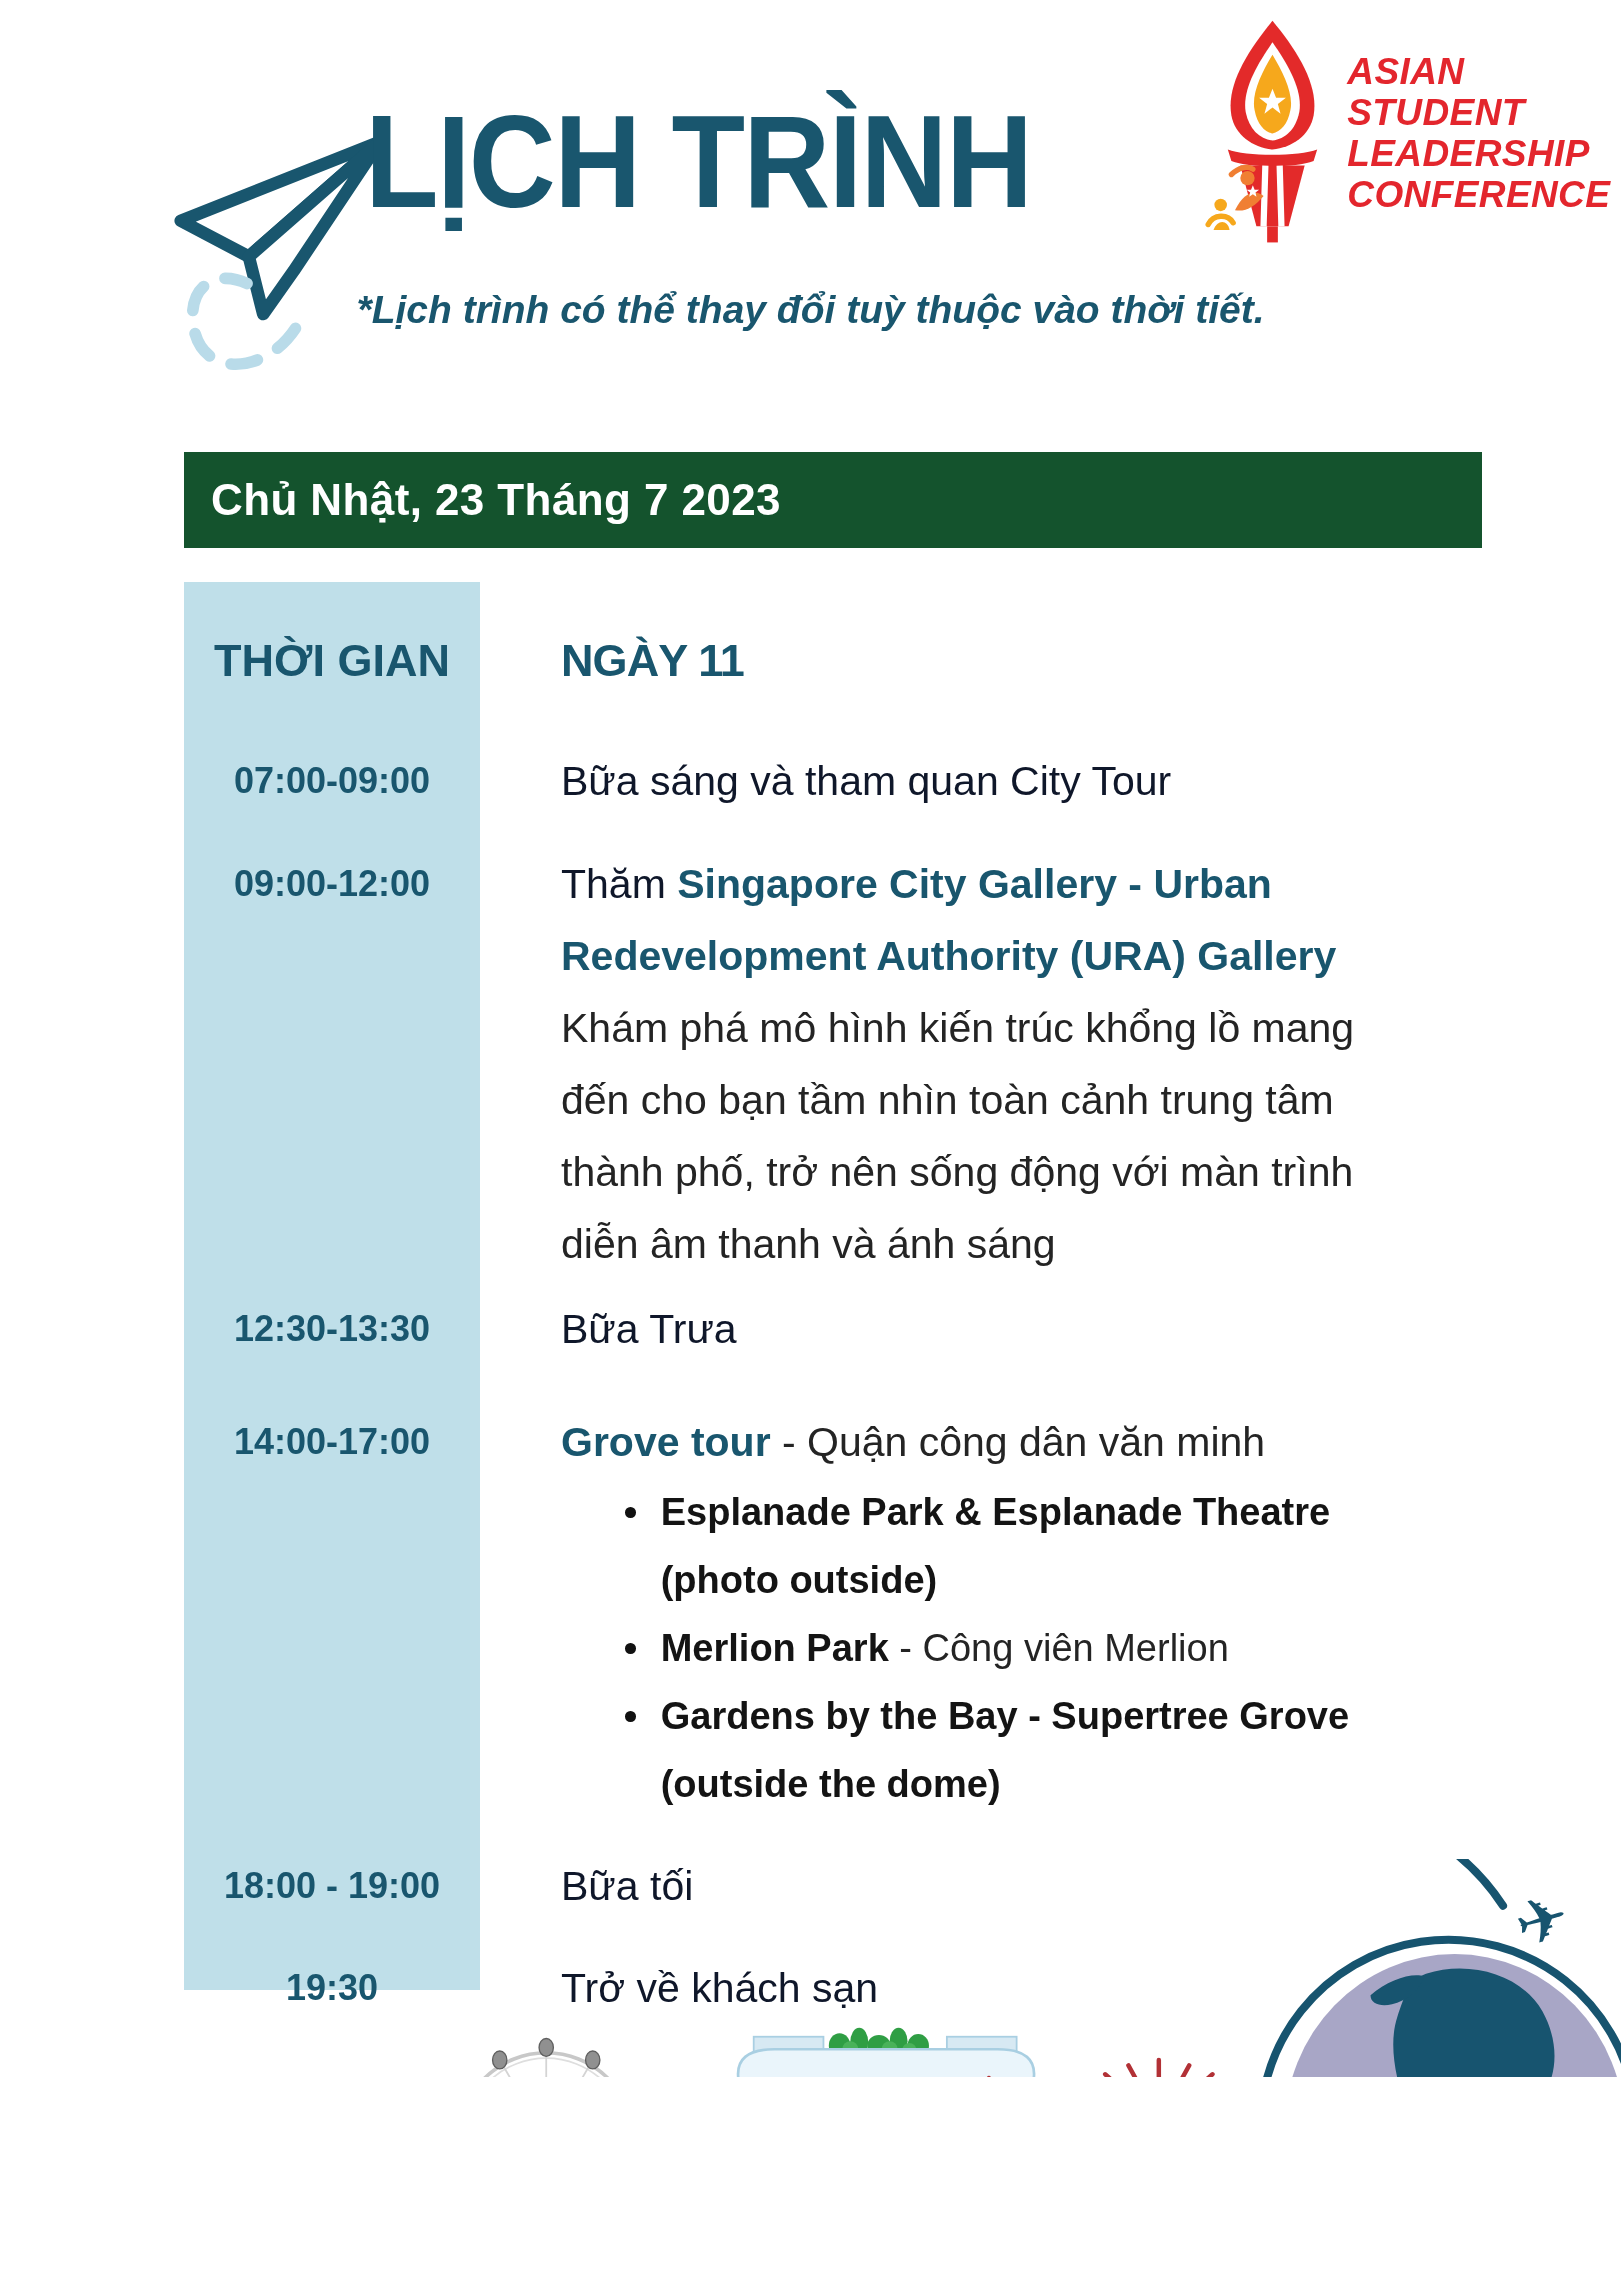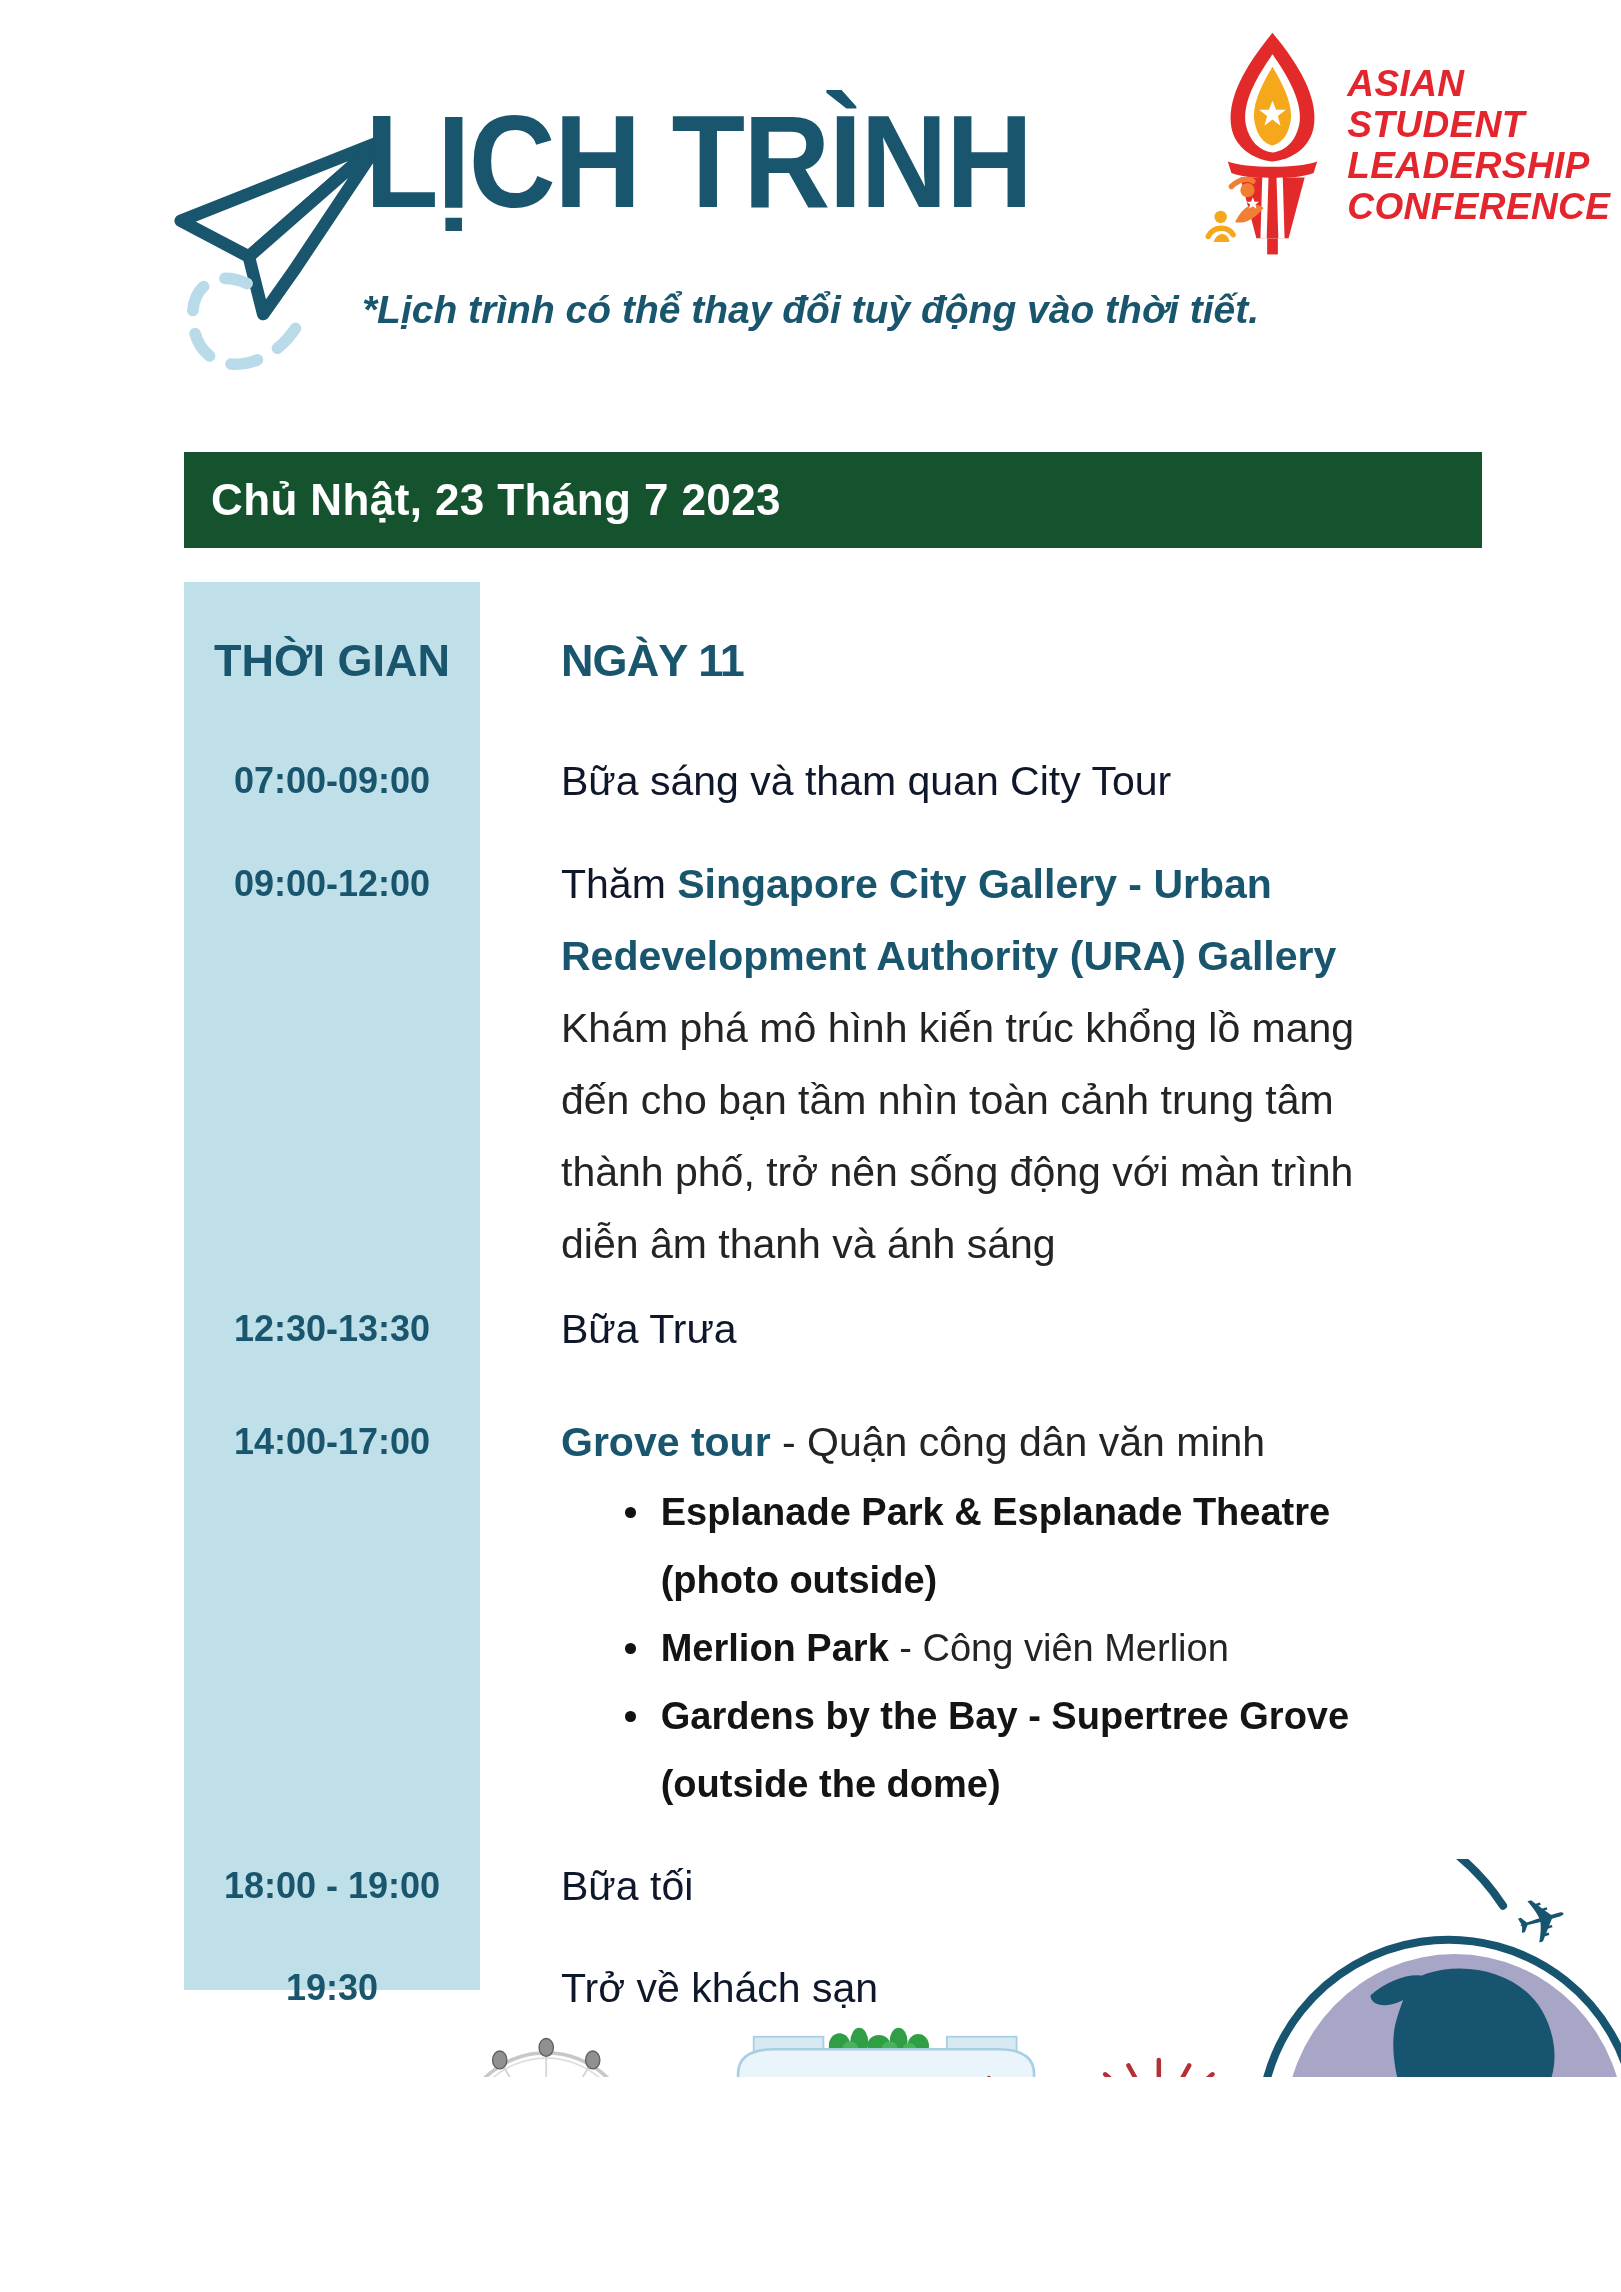--- a/index.html
+++ b/index.html
@@ -4,21 +4,21 @@
 <style>
   html,body{margin:0;padding:0;background:#ffffff;}
   #page{position:relative;width:1621px;height:2077px;background:#ffffff;overflow:hidden;
         font-family:"Liberation Sans",sans-serif;}
 
   
   .plane-ic{position:absolute;left:161px;top:106px;}
   .title{position:absolute;left:365px;top:86px;margin:0;
          font-size:131px;font-weight:700;letter-spacing:-1.8px;color:#19566e;
          transform:scaleX(.92);transform-origin:left top;white-space:nowrap;}
-  .logo{position:absolute;right:10.7px;top:27px;display:flex;align-items:flex-start;}
+  .logo{position:absolute;right:10.7px;top:15px;display:flex;align-items:flex-start;}
   .logo-text{margin-left:3.6px;margin-top:36px;color:#e3262d;font-weight:700;
              font-size:37px;line-height:41px;letter-spacing:0.4px;font-style:italic;}
   .subtitle{position:absolute;left:0;top:288px;width:1621px;text-align:center;
             font-size:39px;font-weight:700;font-style:italic;color:#19566e;}
 
   
   .banner{position:absolute;left:184px;top:452px;width:1298px;height:96px;
           background:#14532d;display:flex;align-items:center;}
   .banner span{color:#ffffff;font-weight:700;font-size:44px;padding-left:27px;letter-spacing:0.4px;}
 
@@ -82,21 +82,21 @@
       <path d="M14,240 C18,228 30,228 32,240 Z" fill="#f6a81c"></path>
     </svg>
     <div class="logo-text">
       <div>ASIAN</div>
       <div>STUDENT</div>
       <div>LEADERSHIP</div>
       <div>CONFERENCE</div>
     </div>
   </div>
 
-  <div class="subtitle">*Lịch trình có thể thay đổi tuỳ động vào thời tiết.</div>
+  <div class="subtitle">*Lịch trình có thể thay đổi tuỳ thuộc vào thời tiết.</div>
 
   <div class="banner">
     <span>Chủ Nhật, 23 Tháng 7 2023</span>
   </div>
 
   <div class="schedule">
     <div class="time-col-bg"></div>
     <div class="sched-inner">
       <div class="row head-row">
         <div class="time-cell">THỜI GIAN</div>

